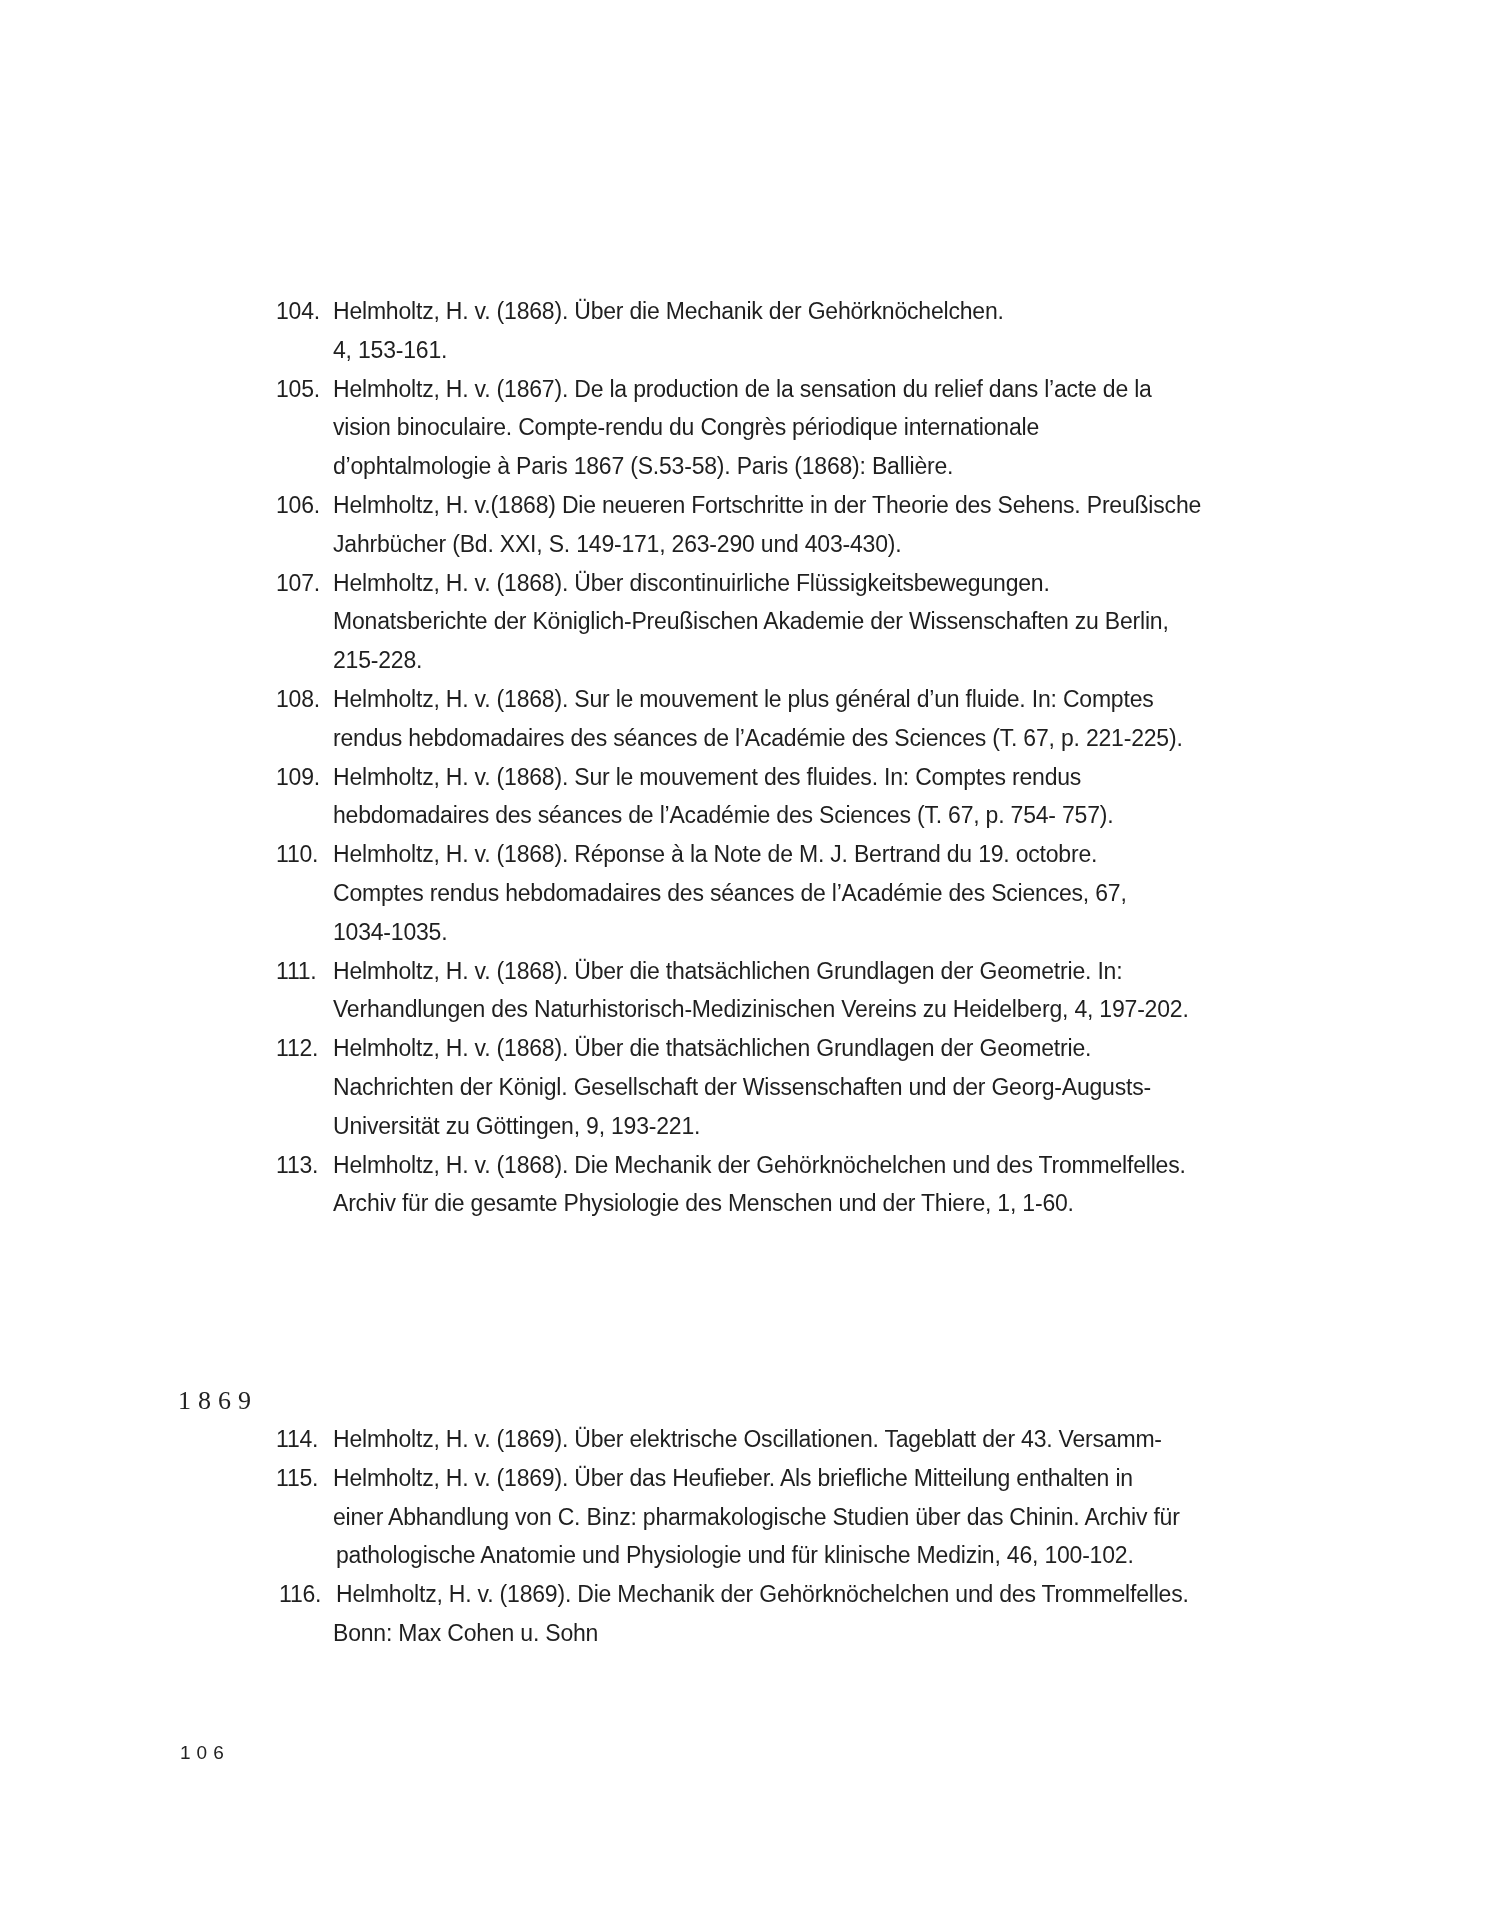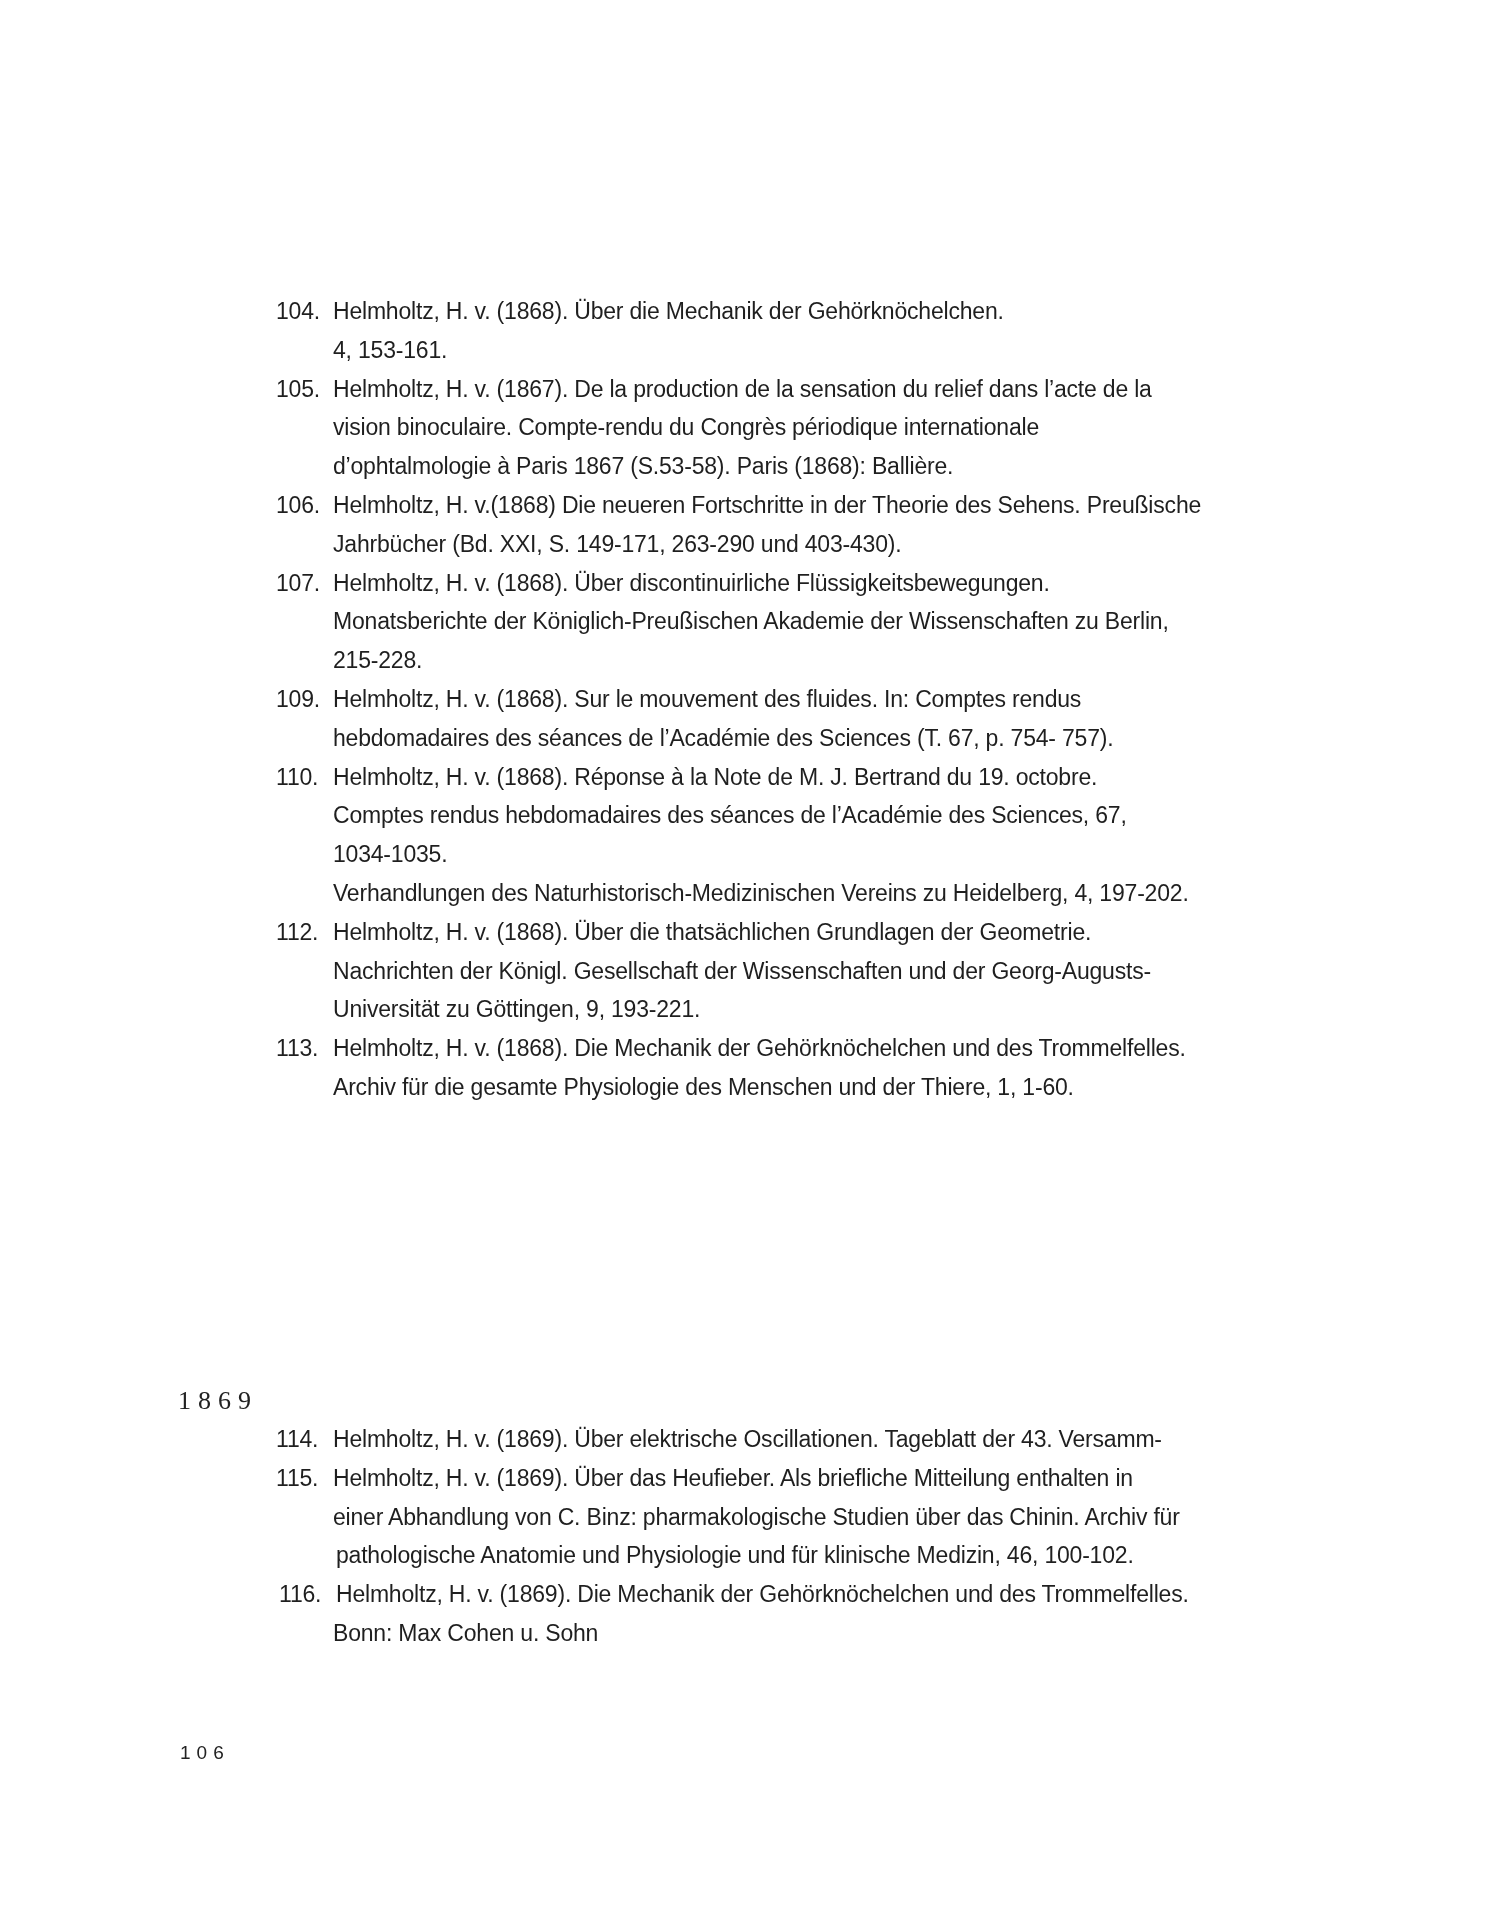--- a/index.html
+++ b/index.html
@@ -89,33 +89,38 @@
       <span class="line first"><span class="num">106.</span><span>Helmholtz, H. v.(1868) Die neueren Fortschritte in der Theorie des Sehens. Preußische</span></span>
       <span class="line">Jahrbücher (Bd. XXI, S. 149-171, 263-290 und 403-430).</span>
     </div>
 
     <div class="entry">
       <span class="line first"><span class="num">107.</span><span>Helmholtz, H. v. (1868). Über discontinuirliche Flüssigkeitsbewegungen.</span></span>
       <span class="line">Monatsberichte der Königlich-Preußischen Akademie der Wissenschaften zu Berlin,</span>
       <span class="line">215-228.</span>
     </div>
 
+    <div class="entry">
+      <span class="line first"><span class="num">108.</span><span>Helmholtz, H. v. (1868). Sur le mouvement le plus général d’un fluide. In: Comptes</span></span>
+      <span class="line">rendus hebdomadaires des séances de l’Académie des Sciences (T. 67, p. 221-225).</span>
+    </div>
 
     <div class="entry">
       <span class="line first"><span class="num">109.</span><span>Helmholtz, H. v. (1868). Sur le mouvement des fluides. In: Comptes rendus</span></span>
       <span class="line">hebdomadaires des séances de l’Académie des Sciences (T. 67, p. 754- 757).</span>
     </div>
 
     <div class="entry">
       <span class="line first"><span class="num">110.</span><span>Helmholtz, H. v. (1868). Réponse à la Note de M. J. Bertrand du 19. octobre.</span></span>
       <span class="line">Comptes rendus hebdomadaires des séances de l’Académie des Sciences, 67,</span>
       <span class="line">1034-1035.</span>
     </div>
 
     <div class="entry">
+      <span class="line first"><span class="num">111.</span><span>Helmholtz, H. v. (1868). Über die thatsächlichen Grundlagen der Geometrie. In:</span></span>
       <span class="line">Verhandlungen des Naturhistorisch-Medizinischen Vereins zu Heidelberg, 4, 197-202.</span>
     </div>
 
     <div class="entry">
       <span class="line first"><span class="num">112.</span><span>Helmholtz, H. v. (1868). Über die thatsächlichen Grundlagen der Geometrie.</span></span>
       <span class="line">Nachrichten der Königl. Gesellschaft der Wissenschaften und der Georg-Augusts-</span>
       <span class="line">Universität zu Göttingen, 9, 193-221.</span>
     </div>
 
     <div class="entry">

